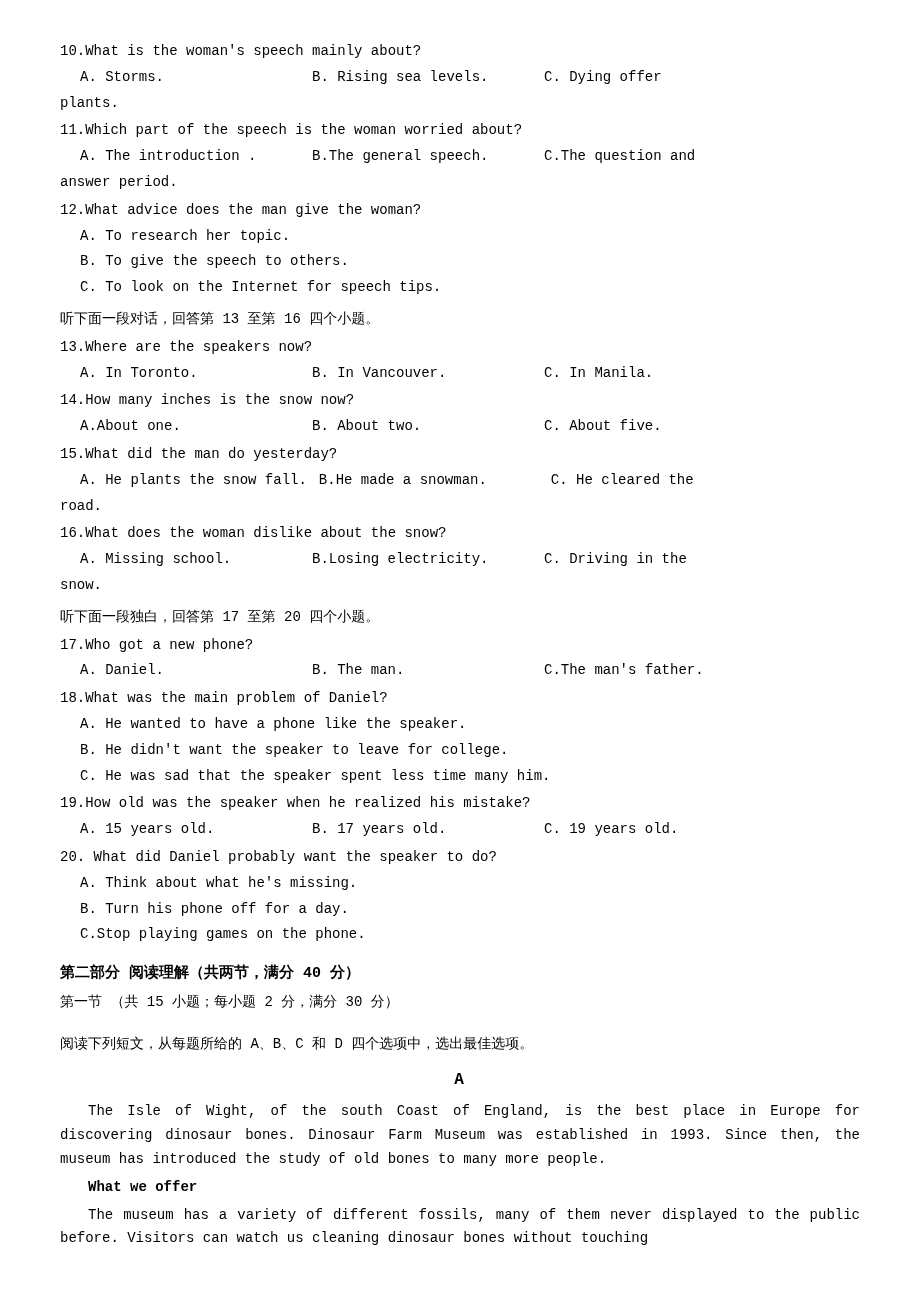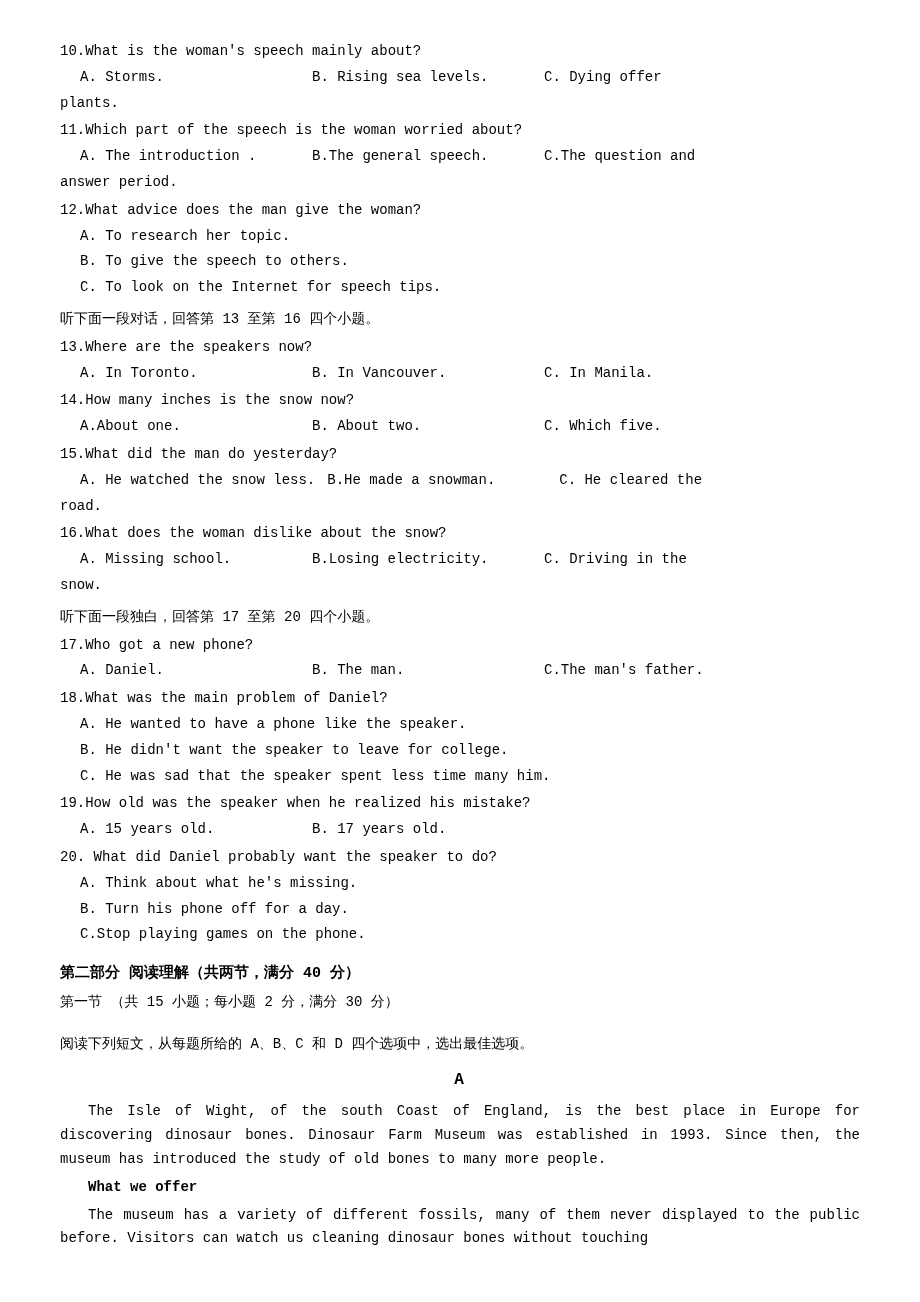--- a/index.html
+++ b/index.html
@@ -113,28 +113,28 @@
     <span class="option option-b">B. In Vancouver.</span>
     <span class="option option-c">C. In Manila.</span>
   </div>
 </div>
 
 <div class="question-block">
   <div class="question-line">14.How many inches is the snow now?</div>
   <div class="options-line">
     <span class="option option-a">A.About one.</span>
     <span class="option option-b">B. About two.</span>
-    <span class="option option-c">C. Which five.</span>
+    <span class="option option-c">C. About five.</span>
   </div>
 </div>
 
 <div class="question-block">
   <div class="question-line">15.What did the man do yesterday?</div>
   <div class="options-line">
-    <span class="option option-a">A. He watched the snow less.</span>
+    <span class="option option-a">A. He plants the snow fall.</span>
     <span class="option option-b"> B.He made a snowman.</span>
     <span class="option option-c">C.   He   cleared   the</span>
   </div>
   <div class="continued-line">road.</div>
 </div>
 
 <div class="question-block">
   <div class="question-line">16.What does the woman dislike about the snow?</div>
   <div class="options-line">
     <span class="option option-a">A. Missing school.</span>
@@ -160,20 +160,21 @@
   <div class="options-line-single">A. He wanted to have a phone like the speaker.</div>
   <div class="options-line-single">B. He didn't want the speaker to leave for college.</div>
   <div class="options-line-single">C. He was sad that the speaker spent less time many him.</div>
 </div>
 
 <div class="question-block">
   <div class="question-line">19.How old was the speaker when he realized his mistake?</div>
   <div class="options-line">
     <span class="option option-a">A. 15 years old.</span>
     <span class="option option-b">B.  17 years old.</span>
+    <span class="option option-c">C. 19 years old.</span>
   </div>
 </div>
 
 <div class="question-block">
   <div class="question-line">20. What did Daniel probably want the speaker to do?</div>
   <div class="options-line-single">A. Think about what he's missing.</div>
   <div class="options-line-single">B. Turn his phone off for a day.</div>
   <div class="options-line-single">C.Stop playing games on the phone.</div>
 </div>
 

